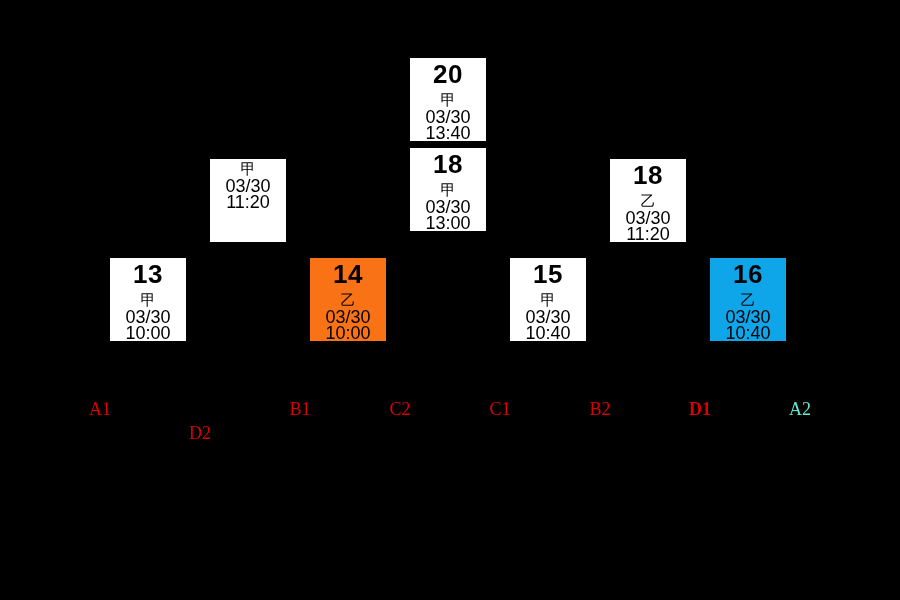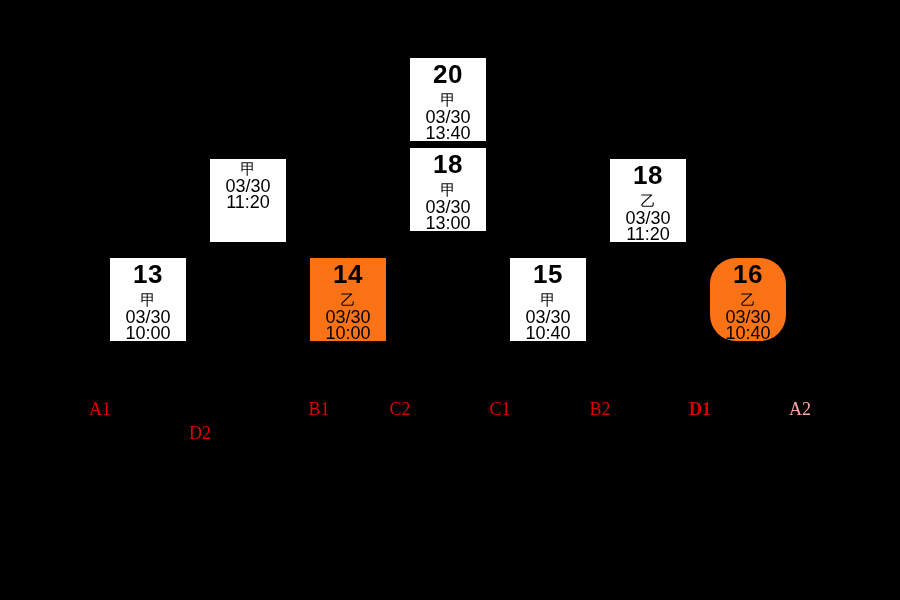--- a/index.html
+++ b/index.html
@@ -66,21 +66,21 @@
       <div class="match-group">乙</div>
       <div class="match-date">03/30</div>
       <div class="match-time">10:00</div>
     </div>
     <div class="match-box" style="left: 510px; top: 258px; background: rgb(255, 255, 255); color: rgb(0, 0, 0);">
       <div class="match-number">15</div>
       <div class="match-group">甲</div>
       <div class="match-date">03/30</div>
       <div class="match-time">10:40</div>
     </div>
-    <div class="match-box" style="left: 710px; top: 258px; background: #f97316; color: rgb(0, 0, 0); border-radius: 26px;">
+    <div class="match-box" style="left: 710px; top: 258px; background: #0ea5e9; color: rgb(0, 0, 0);">
       <div class="match-number">16</div>
       <div class="match-group">乙</div>
       <div class="match-date">03/30</div>
       <div class="match-time">10:40</div>
     </div>
     <div class="match-box" style="left: 210px; top: 159px; background: rgb(255, 255, 255); color: rgb(0, 0, 0);">
       <div class="match-group">甲</div>
       <div class="match-date">03/30</div>
       <div class="match-time">11:20</div>
     </div>
@@ -97,19 +97,19 @@
       <div class="match-time">13:00</div>
     </div>
     <div class="match-box" style="left: 410px; top: 58px; background: rgb(255, 255, 255); color: rgb(0, 0, 0);">
       <div class="match-number">20</div>
       <div class="match-group">甲</div>
       <div class="match-date">03/30</div>
       <div class="match-time">13:40</div>
     </div>
     <div class="seed-label" style="left: 100px; top: 400px; color: rgb(221, 0, 0);">A1</div>
     <div class="seed-label" style="left: 200px; top: 400px; color: rgb(221, 0, 0); margin-top: 24px;">D2</div>
-    <div class="seed-label" style="left: 300px; top: 400px; color: rgb(221, 0, 0); margin-left: 19px;">B1</div>
+    <div class="seed-label" style="left: 300px; top: 400px; color: rgb(221, 0, 0);">B1</div>
     <div class="seed-label" style="left: 400px; top: 400px; color: rgb(221, 0, 0);">C2</div>
     <div class="seed-label" style="left: 500px; top: 400px; color: rgb(221, 0, 0);">C1</div>
     <div class="seed-label" style="left: 600px; top: 400px; color: rgb(221, 0, 0);">B2</div>
     <div class="seed-label" style="left: 700px; top: 400px; color: rgb(221, 0, 0); font-weight: bold;">D1</div>
-    <div class="seed-label" style="left: 800px; top: 400px; color: #fca5a5;">A2</div>
+    <div class="seed-label" style="left: 800px; top: 400px; color: #5eead4;">A2</div>
   </div>
 
 </body></html>

